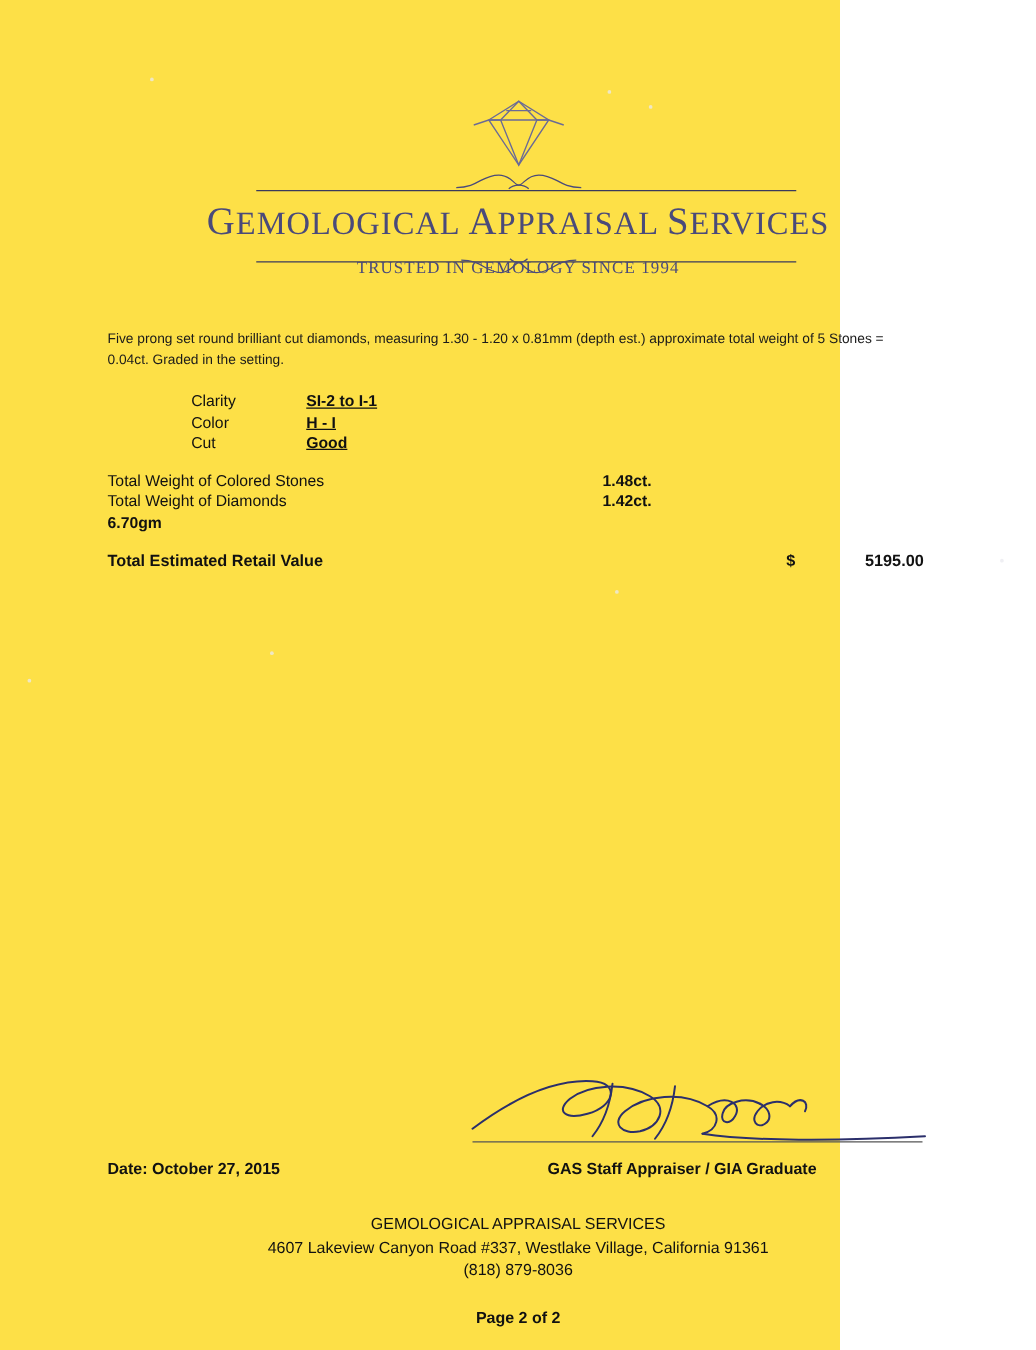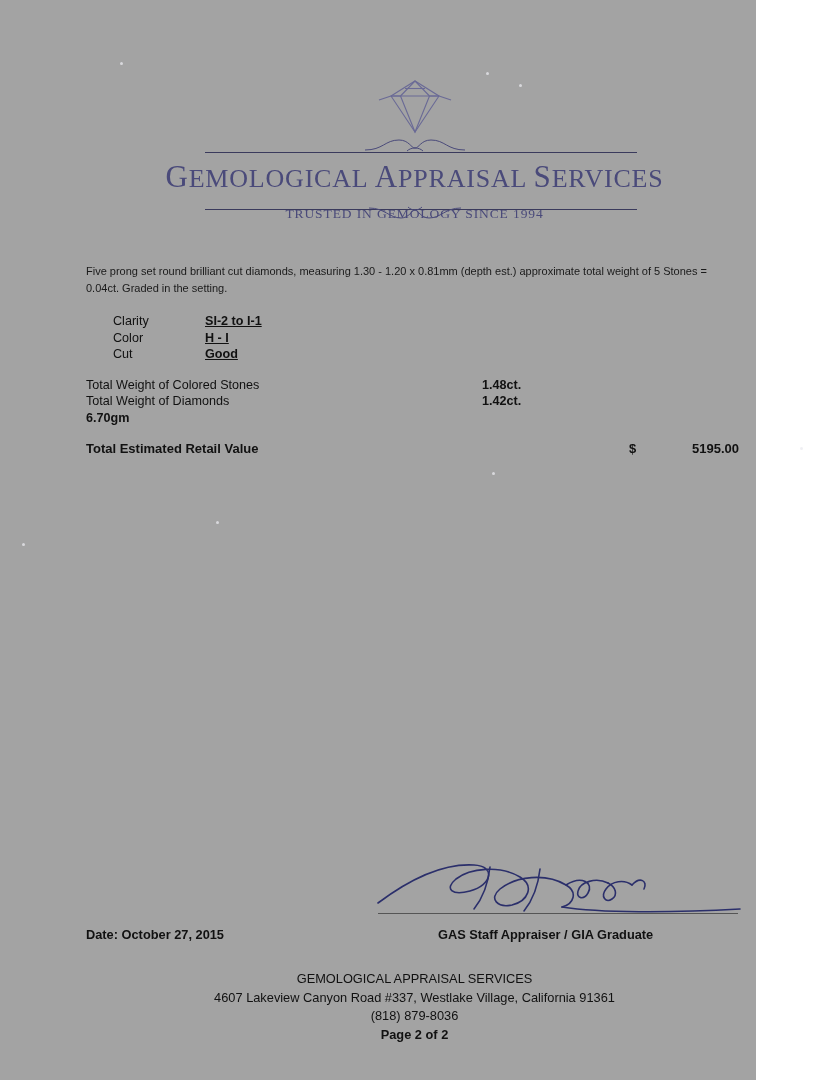--- a/index.html
+++ b/index.html
@@ -12,23 +12,23 @@
     height: 1080px;
     position: relative;
     font-family: "Liberation Sans", sans-serif;
     color: #111111;
     overflow: hidden;
   }
 
   .page {
     position: absolute;
     top: 0; left: 0;
-    width: 756px;
+    width: 672px;
     height: 1080px;
-    background: #a3a3a3;
+    background: #fde047;
   }
 
   
   .header {
     position: absolute;
     top: 78px;
     left: 0;
     width: 829px;
     text-align: center;
   }
@@ -107,21 +107,21 @@
   }
 
   .grade-table {
     position: absolute;
     top: 313px;
     left: 113px;
     font-size: 12.6px;
     line-height: 16.5px;
   }
   .grade-row { display: flex; }
-  .grade-label { width: 92px; }
+  .grade-label { width: 92px; margin-left: 40px; }
   .grade-value { font-weight: bold; text-decoration: underline; }
 
   .totals {
     position: absolute;
     top: 377px;
     left: 86px;
     width: 560px;
     font-size: 12.6px;
     line-height: 16.3px;
   }
@@ -179,21 +179,21 @@
     top: 970px;
     left: 0;
     width: 829px;
     text-align: center;
     font-size: 12.8px;
     line-height: 18.5px;
     color: #111;
   }
   .footer .page-no {
     font-weight: bold;
-    margin-top: 0;
+    margin-top: 19px;
   }
 
   
   .speck {
     position: absolute;
     background: #e9e9ef;
     border-radius: 50%;
     opacity: 0.75;
   }
 </style>

